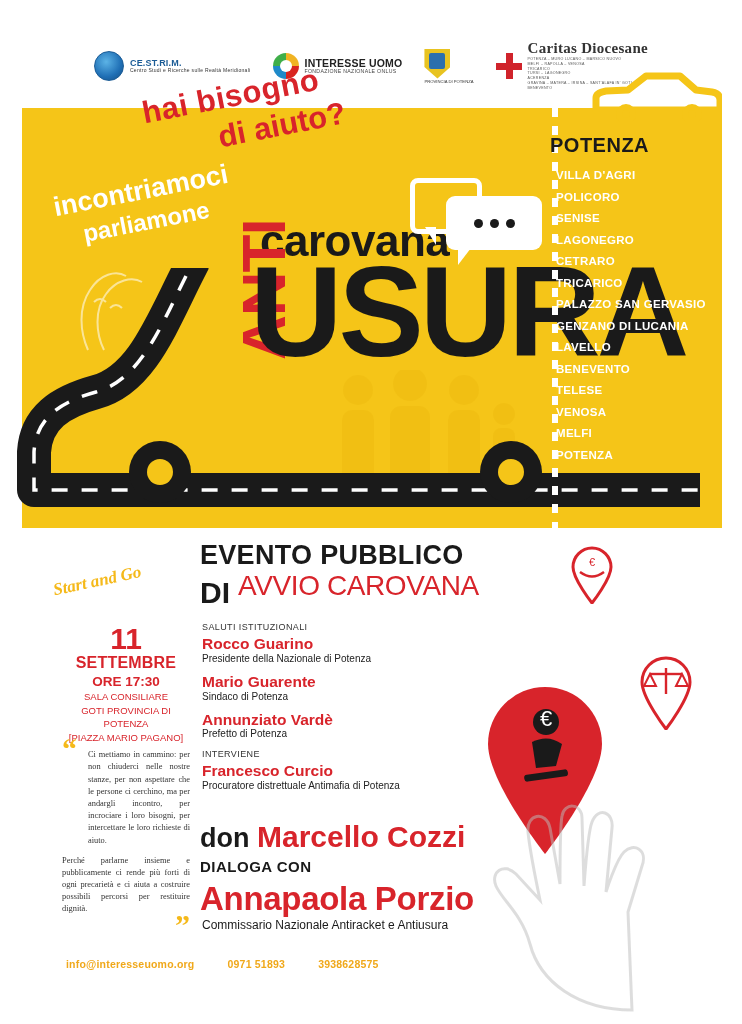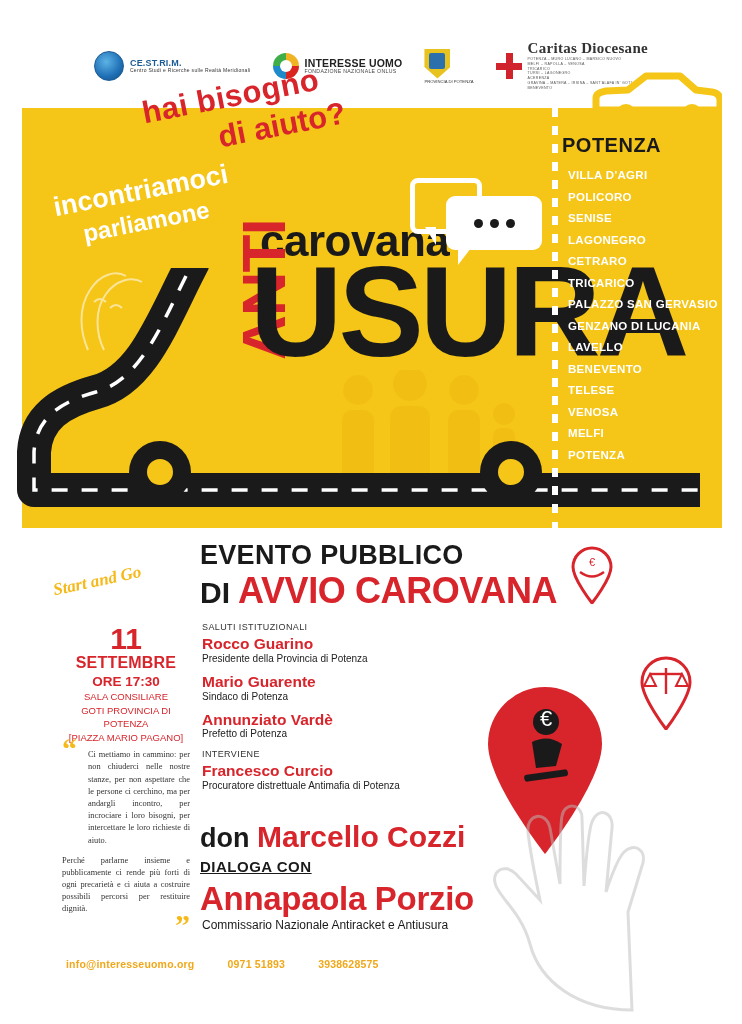--- a/index.html
+++ b/index.html
@@ -292,21 +292,21 @@
     transform: translate(-50%,-50%);
     border-radius: 50%;
     background: #f5c518;
   }
   .wheel-1 { left: 107px; top: 333px; width: 62px; height: 62px; }
   .wheel-2 { left: 458px; top: 333px; width: 62px; height: 62px; }
 
   
   .city-panel {
     position: absolute;
-    right: 0;
+    right: 12px;
     top: 0;
     width: 170px;
     height: 420px;
     padding: 26px 0 0 10px;
     box-sizing: border-box;
   }
   .city-title {
     font-size: 20px;
     font-weight: bold;
     color: #1a1a1a;
@@ -356,22 +356,22 @@
     left: 200px;
     top: 48px;
     font-size: 30px;
     font-weight: bold;
     color: #1a1a1a;
   }
   .avvio-word {
     position: absolute;
     left: 238px;
     top: 42px;
-    font-size: 36px;
-    font-weight: bold;
+    font-size: 28px;
+    font-weight: normal;
     color: #d8242b;
     letter-spacing: -0.4px;
   }
   .startandgo {
     position: absolute;
     left: 52px;
     top: 40px;
     width: 120px;
     transform: rotate(-12deg);
     color: #f5b91a;
@@ -481,21 +481,20 @@
     font-size: 30px;
   }
   .dialoga {
     position: absolute;
     left: 200px;
     top: 330px;
     font-size: 15px;
     color: #1a1a1a;
     letter-spacing: .5px;
     font-weight: bold;
-    text-decoration: underline;
   }
   .porzio {
     position: absolute;
     left: 200px;
     top: 352px;
     font-size: 33px;
     color: #d8242b;
     font-weight: bold;
     letter-spacing: -0.3px;
   }
@@ -703,21 +702,21 @@
     <span class="quote-mark">“</span>
     <div style="margin-top:-14px; padding-left:26px;">Ci mettiamo in cammino: per non chiuderci nelle nostre stanze, per non aspettare che le persone ci cerchino, ma per andargli incontro, per incrociare i loro bisogni, per intercettare le loro richieste di aiuto.</div>
     <div style="margin-top:8px;">Perché parlarne insieme e pubblicamente ci rende più forti di ogni precarietà e ci aiuta a costruire possibili percorsi per restituire dignità.</div>
     <span class="quote-mark close">”</span>
   </div>
 
   <div class="prog">
     <div class="kicker">SALUTI ISTITUZIONALI</div>
 
     <div class="name">Rocco Guarino</div>
-    <div class="role">Presidente della Provincia di Potenza</div>
+    <div class="role">Presidente della Nazionale di Potenza</div>
 
     <div class="name">Mario Guarente</div>
     <div class="role">Sindaco di Potenza</div>
 
     <div class="name">Annunziato Vardè</div>
     <div class="role">Prefetto di Potenza</div>
 
     <div class="kicker2">INTERVIENE</div>
     <div class="name">Francesco Curcio</div>
     <div class="role">Procuratore distrettuale Antimafia di Potenza</div>

